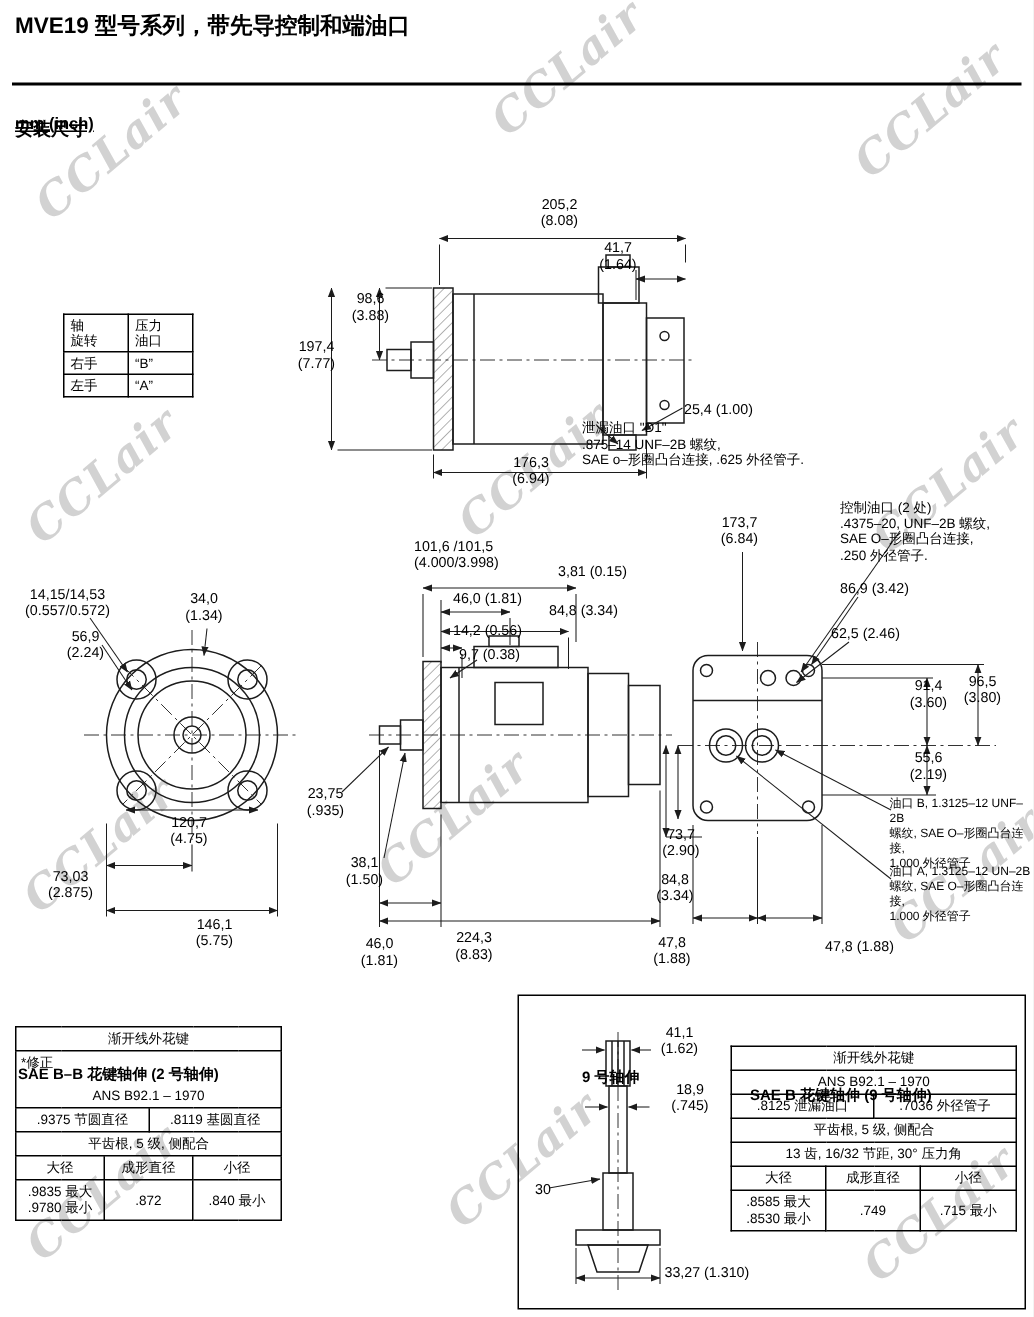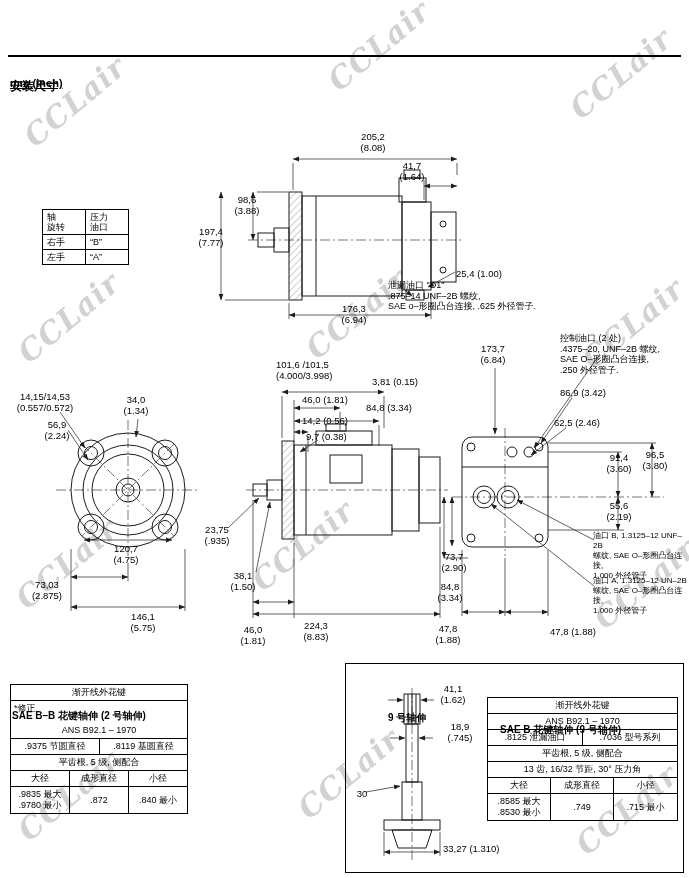--- a/index.html
+++ b/index.html
@@ -45,20 +45,21 @@
   <div class="wm" style="left:296px;top:296px">CCLair</div>
   <div class="wm" style="left:8px;top:300px">CCLair</div>
   <div class="wm" style="left:572px;top:306px">CCLair</div>
   <div class="wm" style="left:242px;top:528px">CCLair</div>
   <div class="wm" style="left:6px;top:546px">CCLair</div>
   <div class="wm" style="left:584px;top:566px">CCLair</div>
   <div class="wm" style="left:288px;top:756px">CCLair</div>
   <div class="wm" style="left:8px;top:778px">CCLair</div>
   <div class="wm" style="left:566px;top:792px">CCLair</div>
 
+  <div class="title">MVE19 型号系列，带先导控制和端油口</div>
   <div class="rule"></div>
   <div class="section">安装尺寸</div>
   <div class="units">mm (inch)</div>
 
   <svg class="linework" width="689" height="878" viewBox="0 0 689 878">
     <defs>
       <marker id="arr" viewBox="0 0 10 10" refX="9.5" refY="5" markerWidth="9" markerHeight="9" orient="auto-start-reverse">
         <path d="M0,1.2 L10,5 L0,8.8 Z" fill="#1c1c1c"></path>
       </marker>
       <pattern id="hatch" width="5" height="5" patternUnits="userSpaceOnUse" patternTransform="rotate(45)">
@@ -378,21 +379,21 @@
       </colgroup>
     <tbody>
         <tr>
           <td colspan="6">渐开线外花键</td>
         </tr>
     <tr>
           <td colspan="6">ANS B92.1 – 1970</td>
         </tr>
     <tr>
       <td colspan="3">.8125 泄漏油口</td>
-      <td colspan="3">.7036 型号系列</td>
+      <td colspan="3">.7036 外径管子</td>
     </tr>
     <tr>
           <td colspan="6">平齿根, 5 级, 侧配合</td>
         </tr>
     <tr>
           <td colspan="6">13 齿, 16/32 节距, 30° 压力角</td>
         </tr>
     <tr>
       <td colspan="2">大径</td>
       <td colspan="2">成形直径</td>

